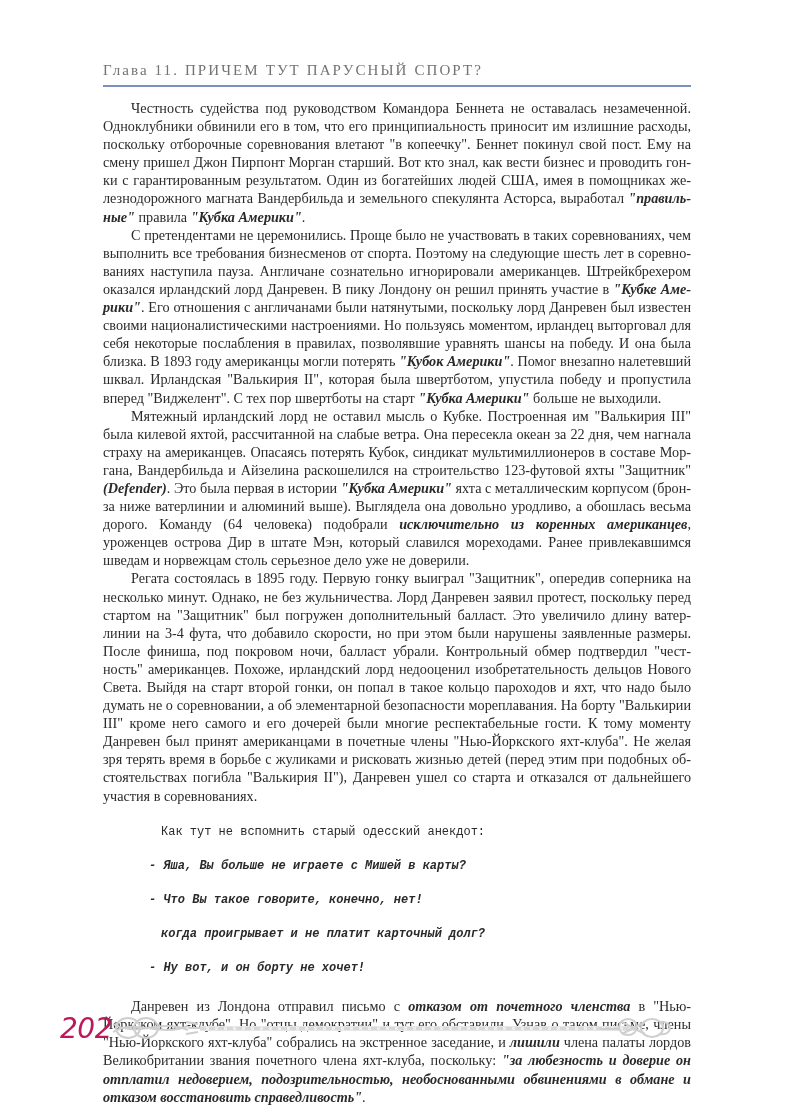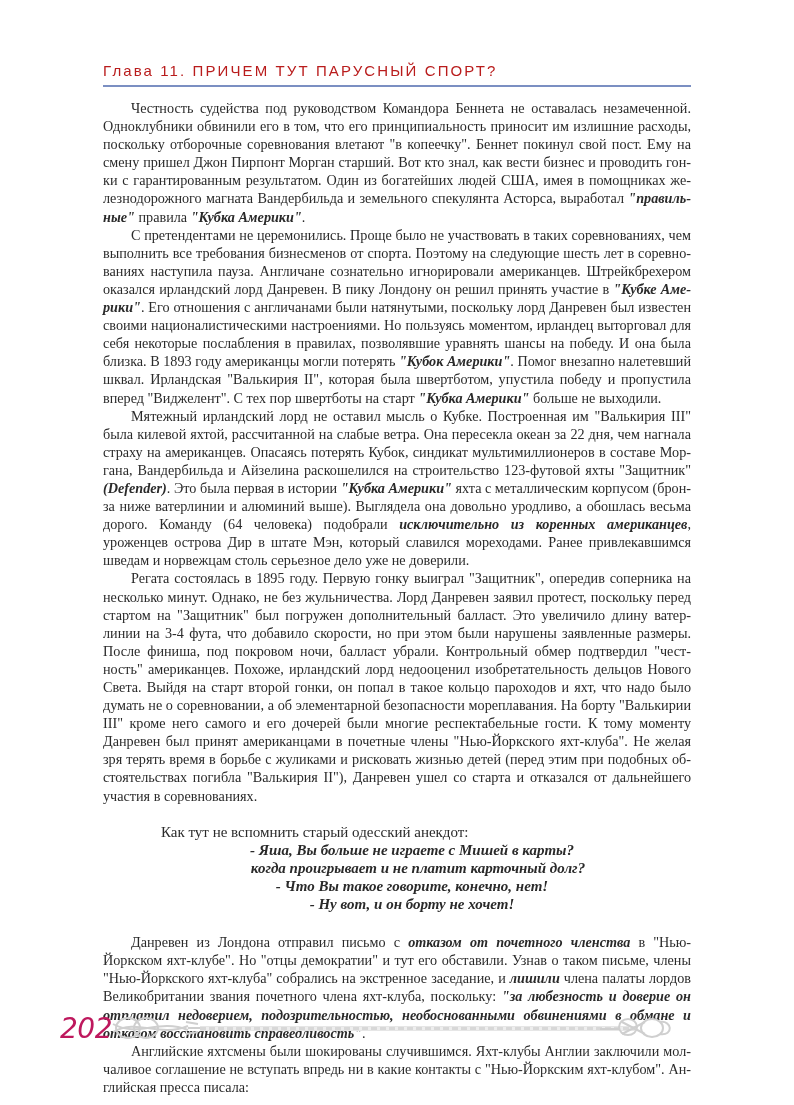--- a/index.html
+++ b/index.html
@@ -1,28 +1,28 @@
 <!DOCTYPE html>
 <html><head>
 <meta charset="utf-8">
 <style>
   html, body { margin: 0; padding: 0; background: #ffffff; }
   body { width: 794px; height: 1105px; position: relative; overflow: hidden;
          font-family: "Liberation Serif", "DejaVu Serif", serif; color: #2a2a2a; }
   .header { position: absolute; left: 103px; top: 62px; width: 588px; }
-  .header-title { font-family: Liberation Sans, sans-serif; font-size: 15px;
-                  letter-spacing: 2.1px; color: #b91c1c; white-space: nowrap; font-weight: normal; }
+  .header-title { font-family: Liberation Serif, serif; font-size: 15px;
+                  letter-spacing: 2.1px; color: #737373; white-space: nowrap; font-weight: normal; }
   .header-rule { margin-top: 6px; height: 2px; background: #7b8fc2; }
   .content { position: absolute; left: 103px; top: 99px; width: 588px;
              font-size: 14.2px; line-height: 18.1px; text-align: justify; hyphens: manual; }
   .content p { margin: 0; text-indent: 28px; }
   .content b i, .content i b, .content .bi { font-weight: bold; font-style: italic; }
-  .anecdote { margin: 18px 0 20px 30px; font-size: 15px; line-height: 18.1px; text-align: left; }
+  .anecdote { margin: 18px 0 20px 30px; font-size: 12px; line-height: 18.1px; text-align: left; font-family: Liberation Mono, monospace; }
   .anecdote .intro { margin: 0; }
-  .anecdote .line { margin: 0; font-weight: bold; font-style: italic; padding-left: 8px; text-indent: -8px; text-align: center; }
+  .anecdote .line { margin: 16px; font-weight: bold; font-style: italic; padding-left: 8px; text-indent: -8px; }
   .anecdote .cont { padding-left: 12px; text-indent: 0; }
   .footer { position: absolute; left: 60px; top: 1008px; width: 660px; height: 40px; }
   .page-num { position: absolute; left: 0; top: 4px; font-family: "DejaVu Sans", sans-serif;
               font-size: 28px; color: #be185d; font-style: italic; letter-spacing: -0.5px; }
   .rope-left { position: absolute; left: 38px; top: 0px; }
   .rope-line { position: absolute; left: 140px; top: 18px; width: 435px; height: 3px;
                background: repeating-linear-gradient(90deg, #d8d8d8 0 6px, #eeeeee 6px 9px);
                border-top: 1px solid #e6e6e6; border-bottom: 1px solid #e6e6e6; }
   .rope-right { position: absolute; left: 540px; top: 0px; }
 </style>
@@ -38,22 +38,22 @@
   <div id="paras-before">
       <p><span>Честность судейства под руководством Командора Беннета не оставалась незамеченной. Одноклубники обвинили его в том, что его принципиальность приносит им излишние расходы, поскольку отборочные соревнования влетают "в копеечку". Беннет покинул свой пост. Ему на смену пришел Джон Пирпонт Морган старший. Вот кто знал, как вести бизнес и проводить гон­ки с гарантированным результатом. Один из богатейших людей США, имея в помощниках же­лезнодорожного магната Вандербильда и земельного спекулянта Асторса, выработал </span><span class="bi">"правиль­ные"</span><span> правила </span><span class="bi">"Кубка Америки"</span><span>.</span></p>
       <p><span>С претендентами не церемонились. Проще было не участвовать в таких соревнованиях, чем выполнить все требования бизнесменов от спорта. Поэтому на следующие шесть лет в соревно­ваниях наступила пауза. Англичане сознательно игнорировали американцев. Штрейкбрехером оказался ирландский лорд Данревен. В пику Лондону он решил принять участие в </span><span class="bi">"Кубке Аме­рики"</span><span>. Его отношения с англичанами были натянутыми, поскольку лорд Данревен был известен своими националистическими настроениями. Но пользуясь моментом, ирландец выторговал для себя некоторые послабления в правилах, позволявшие уравнять шансы на победу. И она была близка. В 1893 году американцы могли потерять </span><span class="bi">"Кубок Америки"</span><span>. Помог внезапно налетевший шквал. Ирландская "Валькирия II", которая была швертботом, упустила победу и пропустила вперед "Виджелент". С тех пор швертботы на старт </span><span class="bi">"Кубка Америки"</span><span> больше не выходили.</span></p>
       <p><span>Мятежный ирландский лорд не оставил мысль о Кубке. Построенная им "Валькирия III" была килевой яхтой, рассчитанной на слабые ветра. Она пересекла океан за 22 дня, чем нагнала страху на американцев. Опасаясь потерять Кубок, синдикат мультимиллионеров в составе Мор­гана, Вандербильда и Айзелина раскошелился на строительство 123-футовой яхты "Защитник" </span><span class="bi">(Defender)</span><span>. Это была первая в истории </span><span class="bi">"Кубка Америки"</span><span> яхта с металлическим корпусом (брон­за ниже ватерлинии и алюминий выше). Выглядела она довольно уродливо, а обошлась весьма дорого. Команду (64 человека) подобрали </span><span class="bi">исключительно из коренных американцев</span><span>, уроженцев острова Дир в штате Мэн, который славился мореходами. Ранее привлекавшимся шведам и нор­вежцам столь серьезное дело уже не доверили.</span></p>
       <p><span>Регата состоялась в 1895 году. Первую гонку выиграл "Защитник", опередив соперника на несколько минут. Однако, не без жульничества. Лорд Данревен заявил протест, поскольку пе­ред стартом на "Защитник" был погружен дополнительный балласт. Это увеличило длину ватер­линии на 3-4 фута, что добавило скорости, но при этом были нарушены заявленные размеры. После финиша, под покровом ночи, балласт убрали. Контрольный обмер подтвердил "чест­ность" американцев. Похоже, ирландский лорд недооценил изобретательность дельцов Нового Света. Выйдя на старт второй гонки, он попал в такое кольцо пароходов и яхт, что надо было думать не о соревновании, а об элементарной безопасности мореплавания. На борту "Валь­кирии III" кроме него самого и его дочерей были многие респектабельные гости. К тому моменту Данревен был принят американцами в почетные члены "Нью-Йоркского яхт-клуба". Не желая зря терять время в борьбе с жуликами и рисковать жизнью детей (перед этим при подобных об­стоятельствах погибла "Валькирия II"), Данревен ушел со старта и отказался от дальнейшего участия в соревнованиях.</span></p>
     </div>
 
   <div class="anecdote">
     <p class="intro">Как тут не вспомнить старый одесский анекдот:</p>
     <p class="line">- Яша, Вы больше не играете с Мишей в карты?</p>
+    <p class="line">- Что Вы такое говорите, конечно, нет!</p>
     <p class="line cont">когда проигрывает и не платит карточный долг?</p>
-    <p class="line">- Что Вы такое говорите, конечно, нет!</p>
     <p class="line">- Ну вот, и он борту не хочет!</p>
   </div>
 
   <div id="paras-after">
       <p><span>Данревен из Лондона отправил письмо с </span><span class="bi">отказом от почетного членства</span><span> в "Нью-Йоркском яхт-клубе". Но "отцы демократии" и тут его обставили. Узнав о таком письме, члены "Нью-Йоркского яхт-клуба" собрались на экстренное заседание, и </span><span class="bi">лишили</span><span> члена палаты лордов Вели­кобритании звания почетного члена яхт-клуба, поскольку: </span><span class="bi">"за любезность и доверие он отпла­тил недоверием, подозрительностью, необоснованными обвинениями в обмане и отказом вос­становить справедливость"</span><span>.</span></p>
       <p><span>Английские яхтсмены были шокированы случившимся. Яхт-клубы Англии заключили мол­чаливое соглашение не вступать впредь ни в какие контакты с "Нью-Йоркским яхт-клубом". Ан­глийская пресса писала: </span></p>
     </div>
 </div>
 
 <div class="footer">

